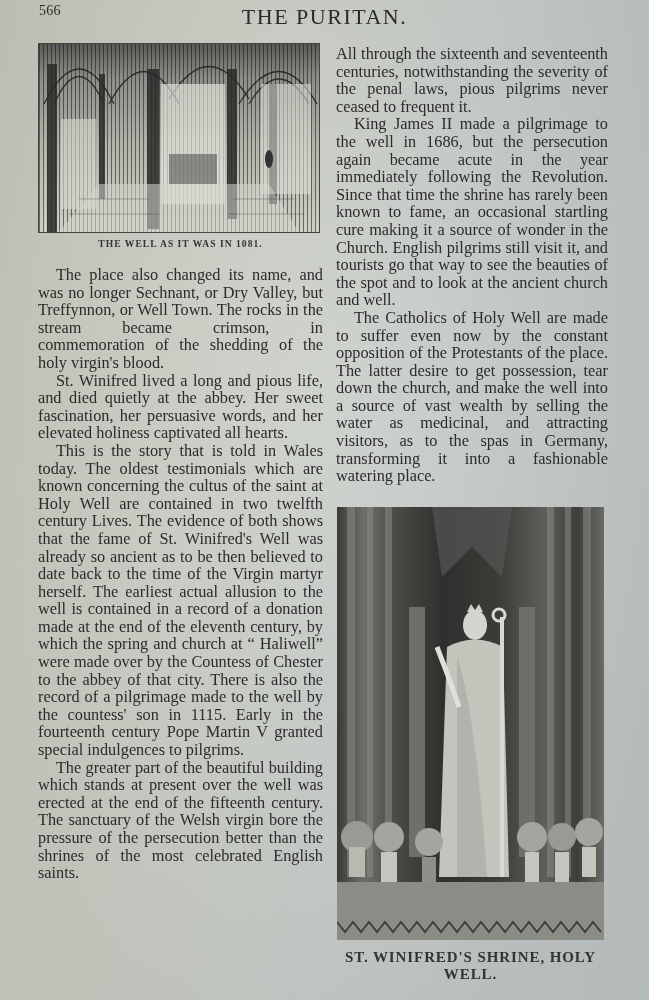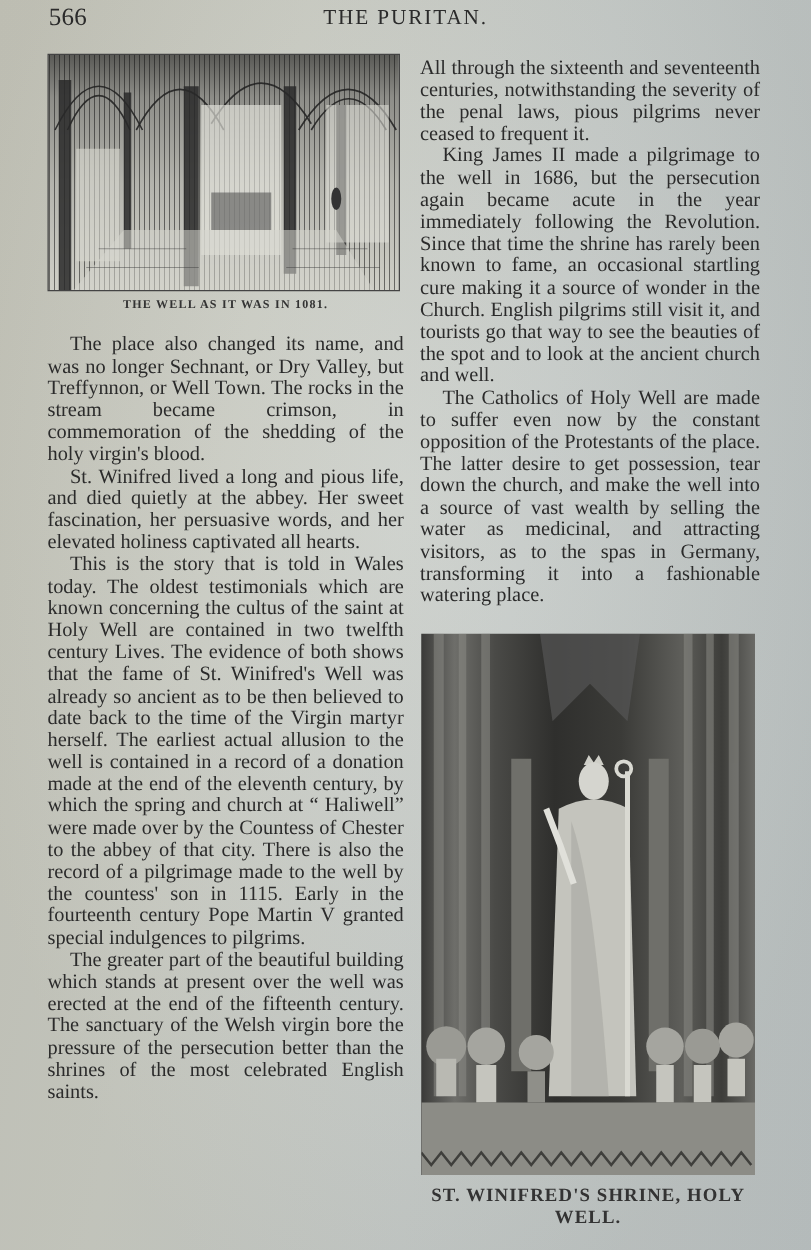--- a/index.html
+++ b/index.html
@@ -7,25 +7,25 @@
     width: 649px; height: 1000px; overflow: hidden; position: relative;
     background: linear-gradient(100deg, #c9c9bd 0%, #cdcfc6 30%, #c8cdca 60%, #bfc6c6 100%);
     font-family: "Liberation Serif", "DejaVu Serif", serif;
     color: #2b2b2b;
   }
   .page-shade {
     position: absolute; inset: 0; pointer-events: none;
     background: radial-gradient(ellipse at 50% 40%, rgba(255,255,255,0.10), rgba(0,0,0,0.06) 80%);
   }
   .page-number {
-    position: absolute; left: 39px; top: 3px; font-size: 20px; letter-spacing: 0.2px;
+    position: absolute; left: 39px; top: 3px; font-size: 14px; letter-spacing: 0.2px;
   }
   .running-head {
     position: absolute; left: 0; width: 649px; top: 4px; text-align: center;
-    font-size: 17px; letter-spacing: 1.5px;
+    font-size: 22px; letter-spacing: 1.5px;
   }
   .col {
     position: absolute; font-size: 16.3px; line-height: 17.6px;
     text-align: justify; text-align-last: auto; hyphens: manual;
   }
   .col p { margin: 0; text-indent: 1.1em; }
   .col p.noindent { text-indent: 0; }
   .col-left { left: 38px; top: 266px; width: 285px; }
   .col-right { left: 336px; top: 45px; width: 272px; }
   .figure-engraving {

